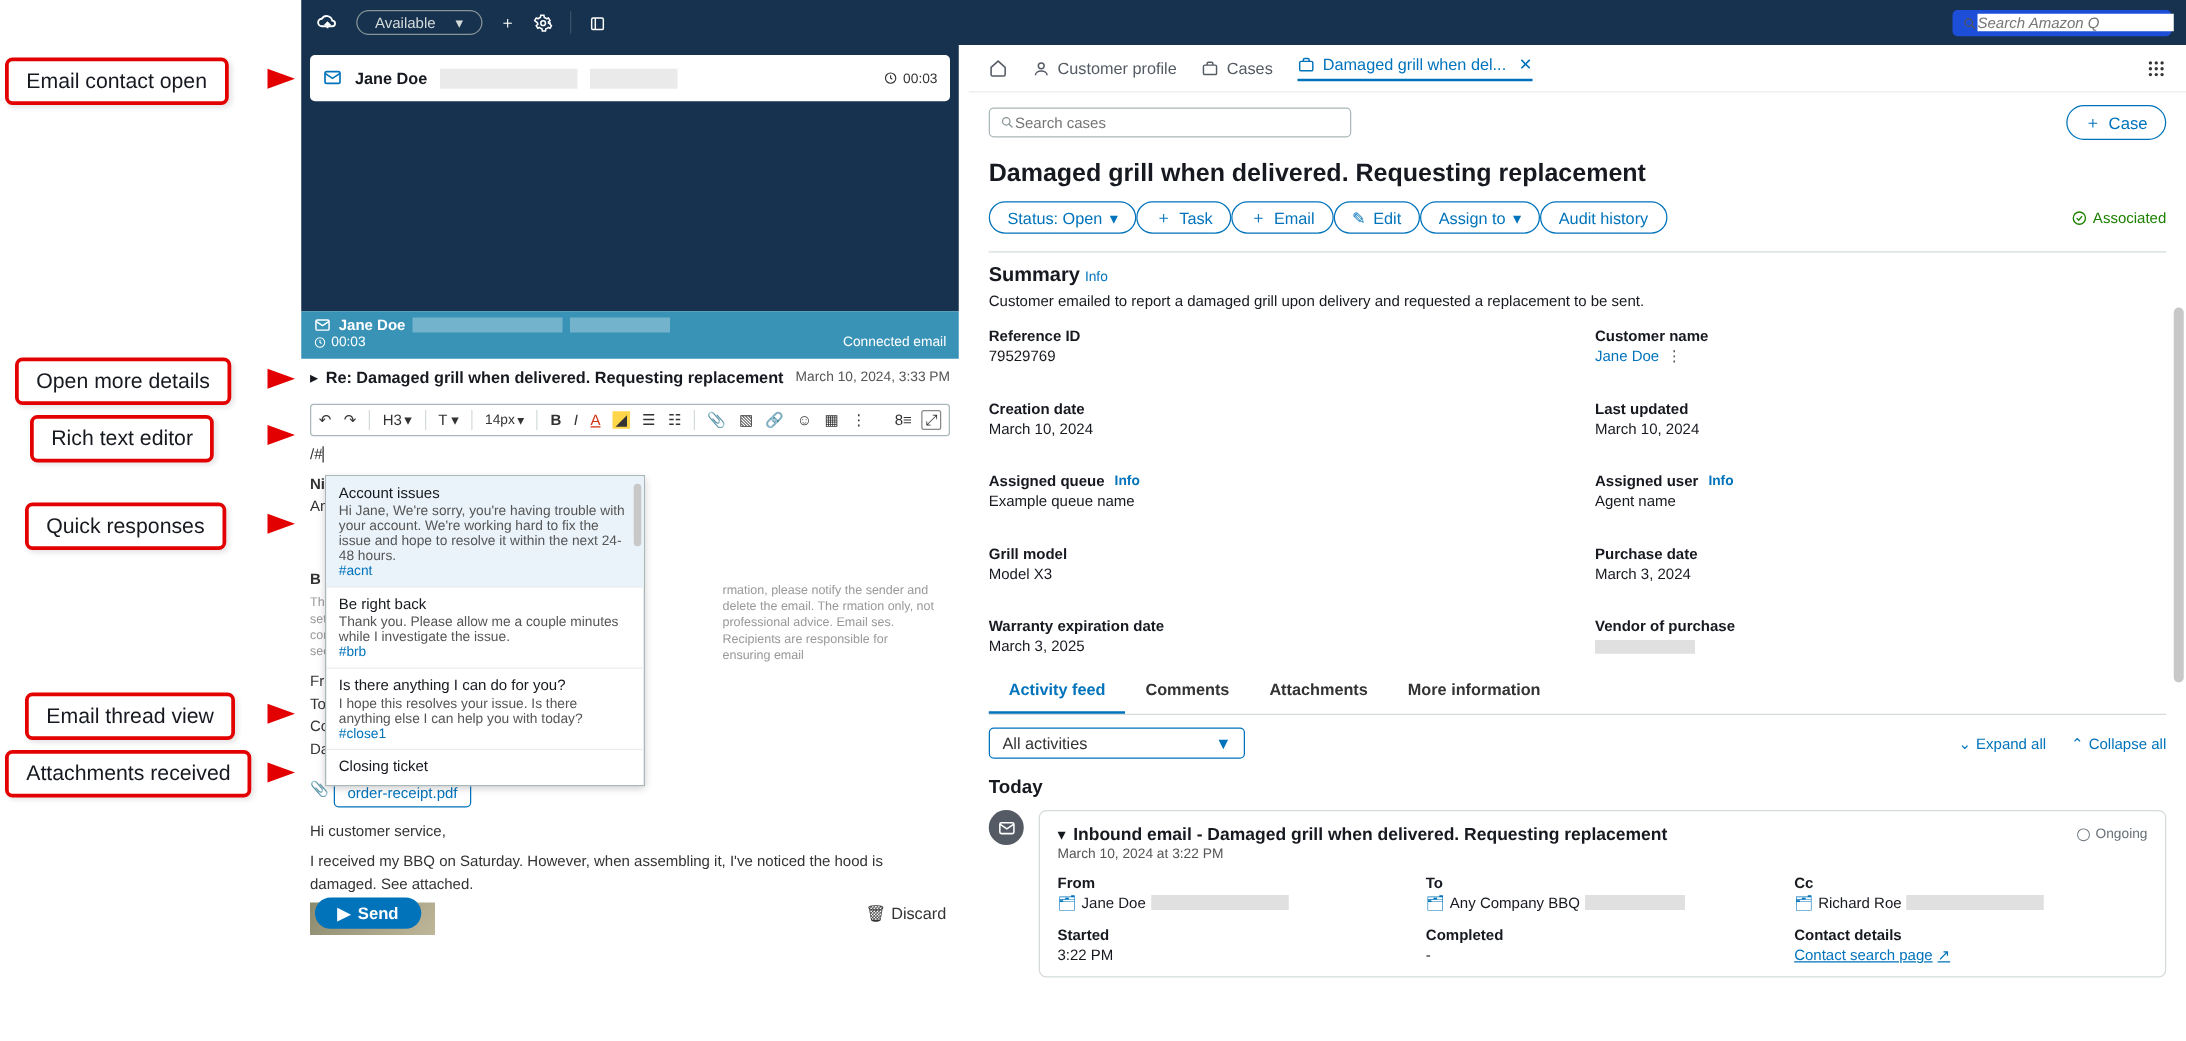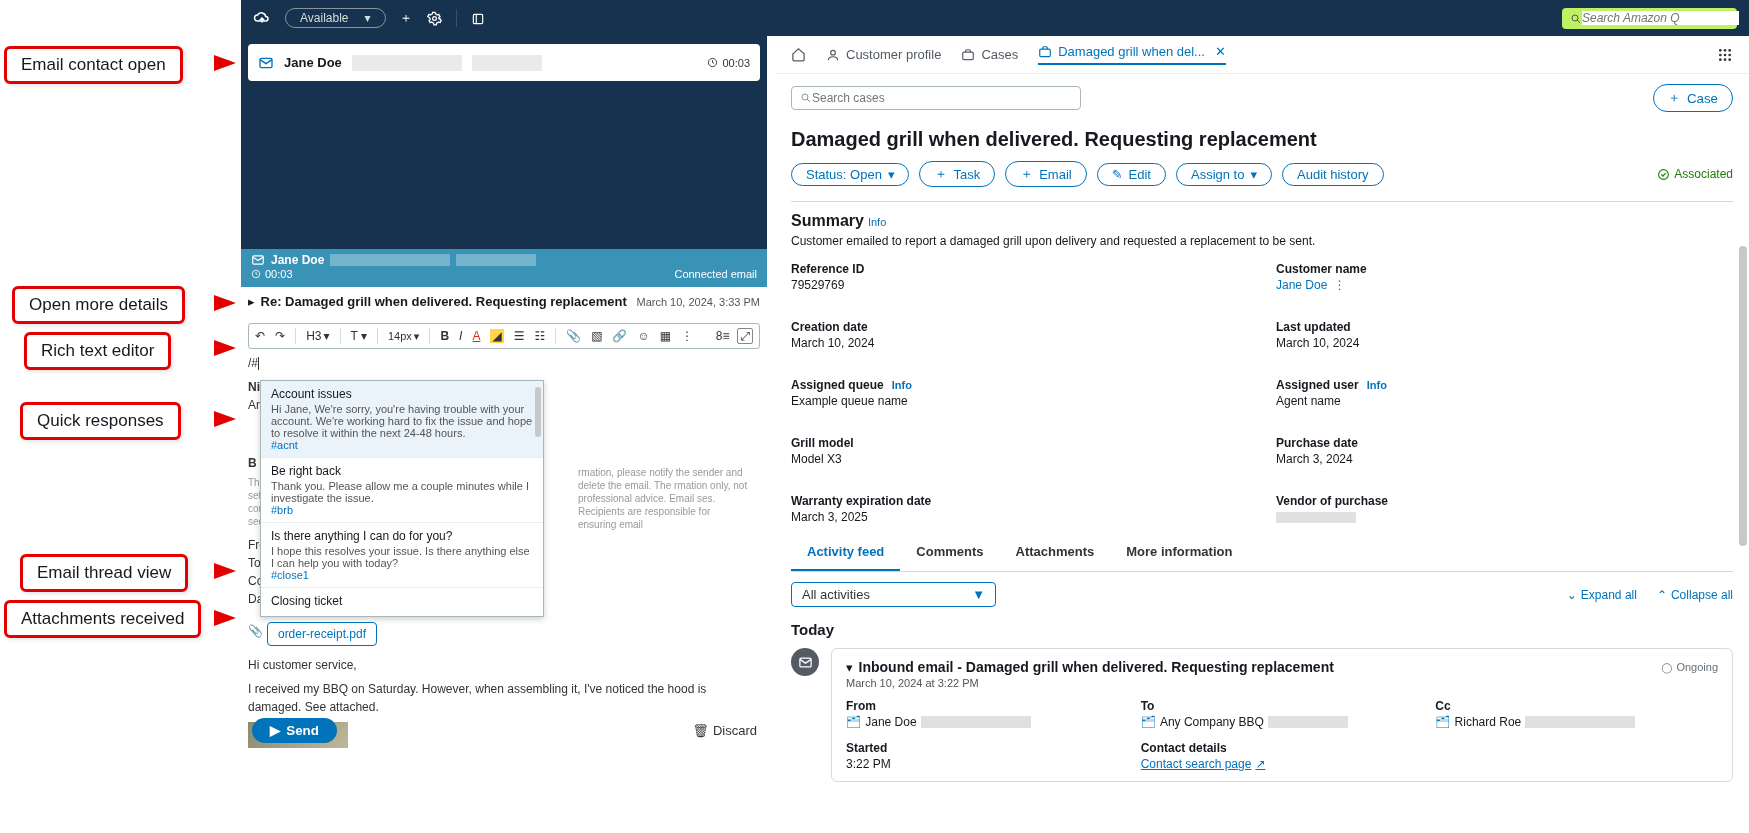--- a/index.html
+++ b/index.html
@@ -3,21 +3,21 @@
 <meta charset="utf-8">
 <style>
   * { box-sizing: border-box; margin: 0; padding: 0; font-family: "Amazon Ember", Arial, sans-serif; }
   body { background: #fff; font-size: 13px; color: #16191f; width: 1749px; height: 833px; position: relative; overflow: hidden; }
 
   
   .topbar { position: absolute; left: 241px; right: 0; top: 0; height: 36px; background: #16324f; display: flex; align-items: center; padding: 0 12px; gap: 14px; }
   .topbar .cloud { color: #fff; }
   .status-pill { border: 1px solid #879596; color: #d5dbdb; border-radius: 16px; padding: 2px 14px; display:flex; align-items:center; gap:16px; font-size:12px;}
   .topbar .icon { color:#fff; cursor:pointer; }
-  .search-q { margin-left:auto; background:#bef264; border-radius:4px; display:flex; align-items:center; padding:3px 8px; width:175px; }
+  .search-q { margin-left:auto; background:#1d4ed8; border-radius:4px; display:flex; align-items:center; padding:3px 8px; width:175px; }
   .search-q input { border:none; outline:none; font-size:12px; flex:1; font-style:italic; color:#555;}
 
   
   .leftcol { position:absolute; left:0; top:0; width:241px; height:100%; background:#fff; }
 
   
   .callout { position:absolute; border:3px solid #e30000; border-radius:6px; background:#fff; padding:6px 14px; font-size:17px; box-shadow: 2px 2px 4px rgba(0,0,0,.1);}
   .arrow { position:absolute; width:0; height:0; border-top:8px solid transparent; border-bottom:8px solid transparent; border-left:22px solid #e30000; }
   .big-arrow-left { position:absolute; width:0; height:0; border-top:8px solid transparent; border-bottom:8px solid transparent; border-right:22px solid #e30000; }
 
@@ -51,21 +51,21 @@
   .rte .btn.bold{font-weight:700;}
   .rte .btn.italic{font-style:italic;}
   .rte .btn.color{ color:#d13212; text-decoration: underline;}
   .rte .end{ margin-left:auto; display:flex; gap:8px;}
   .rte .box{ border:1px solid #888; border-radius:2px; padding:0 2px;}
 
   
   .body-area { position:absolute; left:248px; top:354px; width:512px; bottom: 80px; font-size:12px; color:#333; line-height:1.5; overflow:hidden;}
   .hash { color:#333; }
   .ni { font-weight:700; }
-  .popup { position:absolute; left:260px; top:380px; width:284px; border:1px solid #aab7b8; background:#fff; box-shadow:0 2px 6px rgba(0,0,0,.2); font-size:11px; z-index:5;}
+  .popup { position:absolute; left:260px; top:380px; width:256px; border:1px solid #aab7b8; background:#fff; box-shadow:0 2px 6px rgba(0,0,0,.2); font-size:11px; z-index:5;}
   .popup .item{ padding:6px 10px; border-bottom:1px solid #eaeded;}
   .popup .item:last-child{border-bottom:none;}
   .popup .item.sel{ background:#eaf3fa;}
   .popup .title{ font-weight:400; color:#16191f; font-size:12px; margin-bottom:2px;}
   .popup .desc{ color:#555; }
   .popup .tag{ color:#0073bb; }
   .popup .scroll{ position:absolute; right:2px; top:6px; width:6px; height:50px; background:#c8c8c8; border-radius:3px;}
 
   .faded { color:#999; font-size:10px; line-height:1.3;}
   .thread { margin-top:8px;}
@@ -86,21 +86,21 @@
   .tabsrow .tab{ display:flex; align-items:center; gap:6px; color:#545b64; cursor:pointer;}
   .tabsrow .tab.active{ color:#0073bb; border-bottom:2px solid #0073bb; padding-bottom:4px;}
   .tabsrow .apps{ margin-left:auto; font-size:18px; color:#333; cursor:pointer;}
   .searchrow{ display:flex; align-items:center; gap:12px; padding:10px 16px;}
   .searchcases{ border:1px solid #aab7b8; border-radius:4px; display:flex; align-items:center; padding:4px 8px; width:290px;}
   .searchcases input{ border:none; outline:none; font-size:12px; flex:1; color:#555;}
   .casebtn{ margin-left:auto; border:1px solid #0073bb; color:#0073bb; border-radius:16px; padding:4px 14px; display:flex; align-items:center; gap:6px; cursor:pointer; background:#fff;}
 
   .case-head{ padding:6px 16px 0; }
   .case-title{ font-size:20px; font-weight:700; margin-bottom:10px;}
-  .chiprow{ display:flex; gap:10px; align-items:center;}
+  .chiprow{ display:flex; }
   .chip{ border:1px solid #0073bb; color:#0073bb; border-radius:16px; padding:3px 14px; display:flex; align-items:center; gap:6px; cursor:pointer; font-size:13px; background:#fff;}
   .assoc{ margin-left:auto; color:#1d8102; display:flex; align-items:center; gap:4px; font-size:12px;}
   .divider-top{ border-top:1px solid #d5dbdb; margin:14px 16px 0;}
 
   .summary{ padding:10px 16px 0;}
   .summary h3{ font-size:16px; display:inline;text-align:right;}
   .infol{ color:#0073bb; font-size:11px; margin-left:4px;}
   .summary .txt{ font-size:12px; margin-top:4px;}
 
   .fields{ display:grid; grid-template-columns: 1fr 1fr; column-gap:40px; row-gap:16px; padding:14px 16px 10px; font-size:12px;gap:28px;}
@@ -544,20 +544,24 @@
               <span class="cicon">🗂</span>
               <span>Richard Roe</span> 
               <span class="redact" style="width:110px;"></span>
             </div>
         </div>
         <div class="fg">
           <div class="lbl">Started</div>
           <div class="dash">3:22 PM</div>
         </div>
         <div class="fg">
+          <div class="lbl">Completed</div>
+          <div class="dash">-</div>
+        </div>
+        <div class="fg">
           <div class="lbl">Contact details</div>
           <div class="dash"><span class="csp">
                 <span>Contact search page</span> 
                 <span>↗</span>
               </span></div>
         </div>
       </div>
     </div>
   </div>
 

